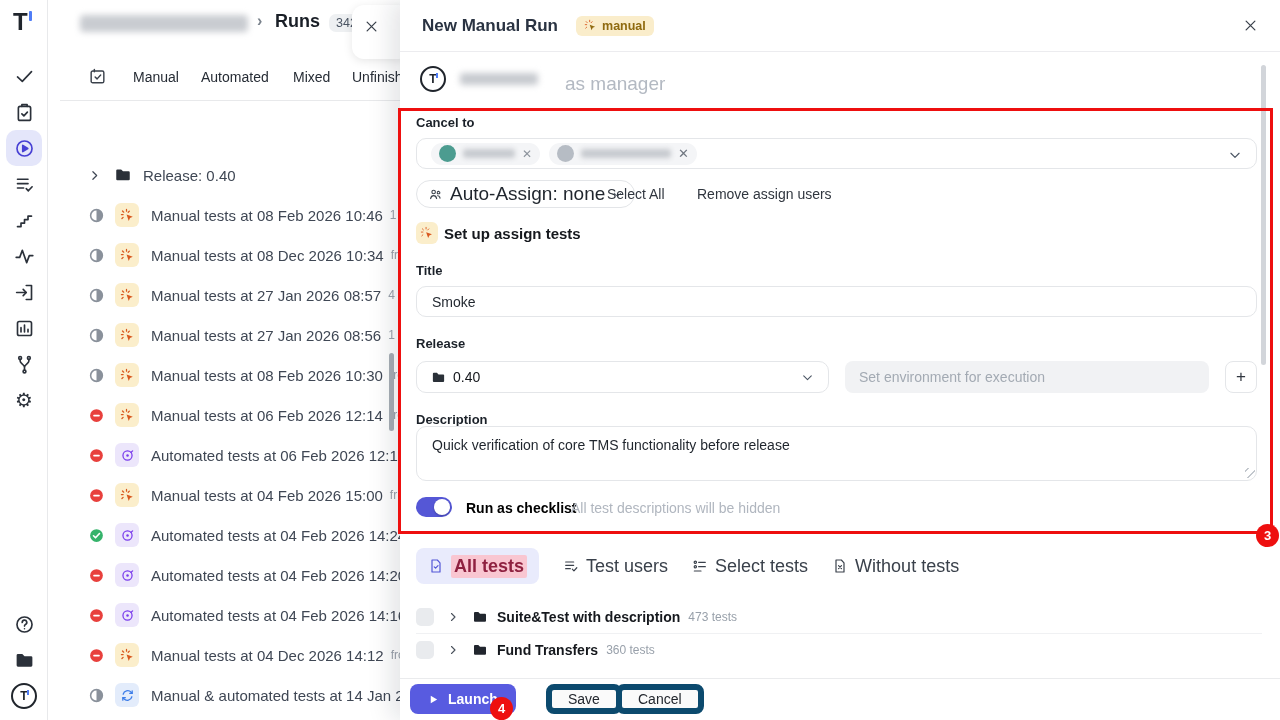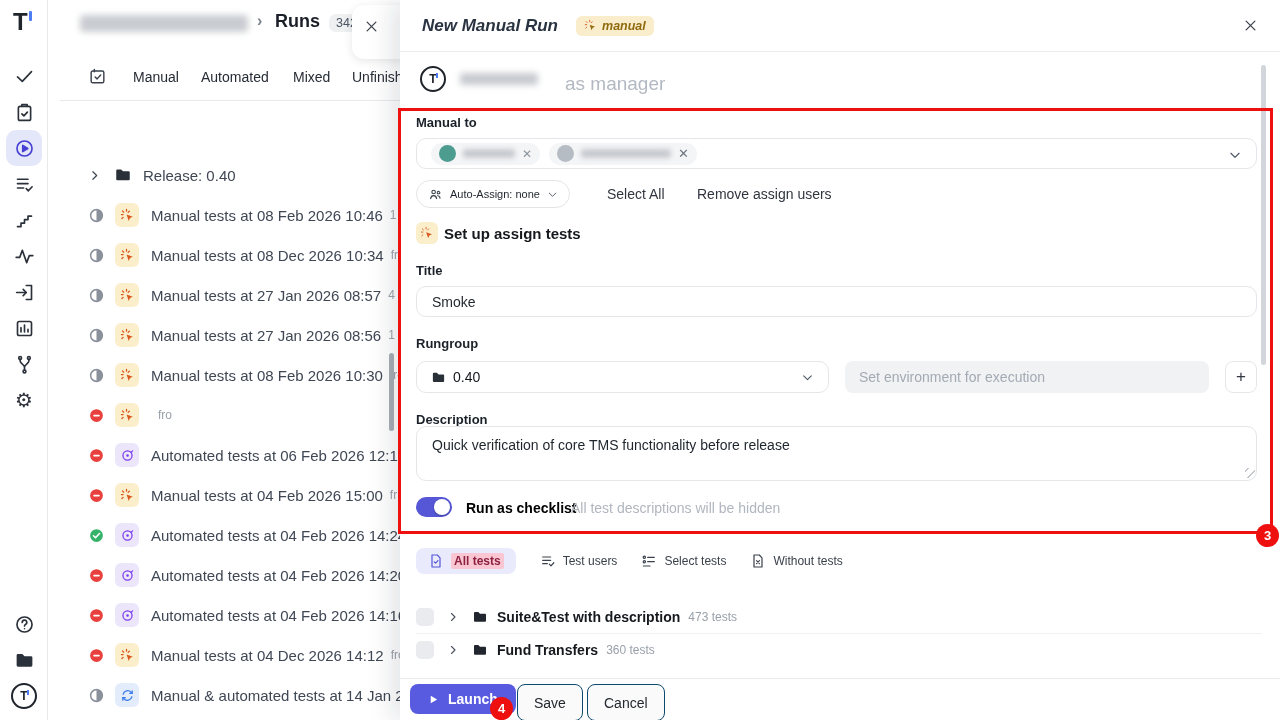--- a/index.html
+++ b/index.html
@@ -41,42 +41,42 @@
   .type-badge svg { stroke:currentColor; fill:none; stroke-width:2; stroke-linecap:round; stroke-linejoin:round; }
   .run-label { font-size:15px; color:#3f4754; }
   .run-trail { font-size:12px; color:#9aa1ab; margin-left:7px; }
   .grp-chev { color:#3f4754; margin-right:13px; }
   .grp-chev svg, .tree-chev svg { stroke:currentColor; fill:none; stroke-width:2.2; stroke-linecap:round; stroke-linejoin:round; }
   .folder-ic { color:#2a3038; margin-right:11px; }
   #list-scroll { left:389px; top:353px; width:5px; height:78px; background:#a8aeb6; border-radius:3px; z-index:6; }
 
   
   #modal { left:400px; top:0; width:880px; height:720px; background:#fff; box-shadow:-8px 0 24px rgba(15,23,42,.12); z-index:10; }
-  #modal-header { position:absolute; left:0; top:0; right:0; height:52px; display:flex; align-items:center; padding:0 22px; border-bottom:1px solid #ececef;font-style:italic; }
+  #modal-header { position:absolute; left:0; top:0; right:0; height:52px; display:flex; align-items:center; padding:0 22px; border-bottom:1px solid #ececef; }
   #modal-title { font-size:17px; font-weight:700; color:#2a3342; }
   #modal-type-badge { margin-left:18px; display:flex; align-items:center; gap:5px; background:#faedcb; border-radius:6px; padding:3px 8px; font-size:12.5px; font-weight:700; color:#8f6a0f; }
   #modal-type-badge svg { stroke:#d9581f; fill:#d9581f; stroke-width:1.6; stroke-linecap:round; }
   #modal-close { margin-left:auto; }
   #modal-close svg { stroke:#3a414b; stroke-width:2; fill:none; stroke-linecap:round; }
 
   #mgr-avatar { left:20px; top:66px; }
   #mgr-blur { left:60px; top:73px; width:78px; height:12px; background:#c7cacf; border-radius:3px; filter:blur(3px); }
   #mgr-suffix { left:165px; top:73px; font-size:19px; color:#b3b9c2; }
 
   .field-label { font-size:13px; font-weight:700; color:#1b2129; }
   #assign-label { left:16px; top:115px; }
   #assign-select { left:16px; top:138px; width:841px; height:31px; border:1px solid #e4e6e9; border-radius:10px; display:flex; align-items:center; gap:9px; padding:0 14px; background:#fff; }
   .chip { display:flex; align-items:center; gap:7px; background:#f4f5f7; border-radius:999px; padding:3px 8px; height:22px; }
   .chip .av { width:17px; height:17px; border-radius:50%; }
   .chip .blur { display:inline-block; height:9px; background:#c7cacf; border-radius:3px; filter:blur(2.5px); }
   .chip .x { font-size:12px; color:#8d949d; line-height:1; }
   #assign-chevron { position:absolute; right:14px; top:9px; }
   .chev-down svg { stroke:#4b5563; stroke-width:2; fill:none; stroke-linecap:round; stroke-linejoin:round; }
 
-  #auto-assign-btn { left:16px; top:180px; height:28px; display:flex; align-items:center; gap:7px; border:1px solid #e3e5e8; border-radius:14px; padding:0 11px; font-size:11px; color:#1f252d; background:#fff; }
+  #auto-assign-btn { left:16px; top:180px; height:28px; display:flex; align-items:center; gap:7px; border:1px solid #e3e5e8; border-radius:14px; padding:0 11px; font-size:19px; color:#1f252d; background:#fff; }
   #auto-assign-btn svg.ppl { stroke:#3a414b; fill:none; stroke-width:1.8; stroke-linecap:round; }
   #select-all { left:207px; top:186px; font-size:14px; font-weight:500; color:#30363f; }
   #remove-users { left:297px; top:186px; font-size:14px; font-weight:500; color:#30363f; }
 
   #setup-icon { left:16px; top:222px; width:22px; height:22px; background:#fbeecb; border-radius:6px; display:flex; align-items:center; justify-content:center; color:#d9581f; }
   #setup-icon svg { stroke:currentColor; fill:currentColor; stroke-width:1.5; stroke-linecap:round; }
   #setup-title { left:44px; top:225px; font-size:15px; font-weight:700; color:#15181d; }
 
   #title-label { left:16px; top:263px; }
   #title-input { left:16px; top:286px; width:841px; height:31px; border:1px solid #e4e6e9; border-radius:10px; padding:0 15px; font-size:14px; color:#1f252d; font-family:inherit; background:#fff; }
@@ -91,37 +91,37 @@
   #desc-label { left:16px; top:412px; }
   #desc-area { left:16px; top:426px; width:841px; height:55px; border:1px solid #e4e6e9; border-radius:10px; padding:10px 15px; font-size:14px; color:#1f252d; font-family:inherit; resize:none; background:#fff; }
   #desc-handle { left:845px; top:468px; width:10px; height:10px; background:repeating-linear-gradient(135deg, transparent 0 2px, #c2c7cd 2px 3.4px, transparent 3.4px 6px); }
 
   #checklist-toggle { left:16px; top:497px; width:36px; height:20px; background:#5557d6; border-radius:999px; position:absolute; }
   #checklist-toggle .knob { position:absolute; right:2px; top:2px; width:16px; height:16px; background:#fff; border-radius:50%; box-shadow:0 1px 2px rgba(0,0,0,.25); }
   #checklist-label { left:66px; top:500px; font-size:14px; font-weight:700; color:#000000; }
   #checklist-hint { left:171px; top:500px; font-size:14px; color:#b0b6bf; }
 
   #modal-tabs { left:16px; top:548px; display:flex; align-items:center; gap:24px; }
-  .mtab { display:flex; align-items:center; gap:7px; font-size:12px; color:#3a414b; height:26px; }
+  .mtab { display:flex; align-items:center; gap:7px; font-size:18px; color:#3a414b; height:36px; }
   .mtab svg { stroke:currentColor; fill:none; stroke-width:1.8; stroke-linecap:round; stroke-linejoin:round; }
   .mtab.active { background:#e9ebfc; border-radius:8px; padding:0 12px; color:#5356d6; }
   .mtab.active .mtab-label { background:#f9c6d1; color:#8f2140; font-weight:700; padding:1px 3px; border-radius:2px; }
 
   #tree { left:16px; top:601px; width:846px; }
   .tree-row { height:32px; display:flex; align-items:center; }
   .tree-cb { width:18px; height:18px; background:#e9ebee; border-radius:5px; margin-right:13px; }
   .tree-chev { color:#4a515c; margin-right:13px; }
   .tree-folder { color:#21262e; margin-right:9px; }
   .tree-name { font-size:14px; font-weight:700; color:#15181d; }
   .tree-count { font-size:12px; color:#98a0aa; margin-left:8px; }
   .tree-div { height:1px; background:#f0f1f3; margin:0; }
 
   #footer-line { left:0; top:678px; width:880px; height:1px; background:#eaebed; }
   #launch-btn { left:10px; top:684px; height:30px; padding:0 18px; background:#585be0; border:none; border-radius:8px; color:#fff; font-size:14px; font-weight:600; display:flex; align-items:center; gap:9px; font-family:inherit; }
-  #save-btn, #cancel-btn { top:684px; height:37px; padding:0 16px; background:#fafafa; border:1px solid #0c4a6e; border-radius:8px; color:#23272e; font-size:14px; font-family:inherit; display:flex; align-items:center; }
+  #save-btn, #cancel-btn { top:684px; height:30px; padding:0 16px; background:#fafafa; border:6px solid #0c4a6e; border-radius:8px; color:#23272e; font-size:14px; font-family:inherit; display:flex; align-items:center;margin-left:29px; }
   #save-btn { left:117px; }
   #cancel-btn { left:187px; }
 
   #modal-scroll { left:1261px; top:65px; width:5px; height:300px; background:#d2d5da; border-radius:3px; z-index:20; }
 
   
   #anno-box { left:398px; top:108px; width:875px; height:426px; border:3px solid #ee0f0f; z-index:30; pointer-events:none; }
   .anno-badge { width:23px; height:23px; border-radius:50%; background:#ee0f0f; color:#fff; font-size:13px; font-weight:700; display:flex; align-items:center; justify-content:center; z-index:31; }
   #anno-3 { left:1256px; top:524px; }
   #anno-4 { left:490px; top:697px; }
@@ -331,20 +331,21 @@
           <circle cx="12" cy="12" r="9" fill="#e8403c" stroke="none"></circle>
           <rect x="7.3" y="10.8" width="9.4" height="2.5" rx="1.2" fill="#fff" stroke="none"></rect>
         </svg>
       </span>
     <span class="type-badge manual">
         <svg width="15" height="15" viewBox="0 0 24 24" fill="none" stroke="currentColor" stroke-width="1.9" stroke-linecap="round" stroke-linejoin="round">
           <path fill="currentColor" stroke="none" d="M10.5 10.5l10 3.6-4.5 2-2 4.5z"></path>
           <path d="M4 4.8l1.9 1.9M10.4 2.3v2.7M2.3 10.4h2.7M15 5l-1.9 1.9M5 15l-1.9 1.9"></path>
         </svg>
       </span>
+    <span class="run-label">Manual tests at 06 Feb 2026 12:14</span>
     <span class="run-trail">fro</span>
   </div>
     <div class="run-row">
     <span class="st">
         <svg width="17" height="17" viewBox="0 0 24 24" fill="none" stroke="currentColor" stroke-width="1.9" stroke-linecap="round" stroke-linejoin="round">
           <circle cx="12" cy="12" r="9" fill="#e8403c" stroke="none"></circle>
           <rect x="7.3" y="10.8" width="9.4" height="2.5" rx="1.2" fill="#fff" stroke="none"></rect>
         </svg>
       </span>
     <span class="type-badge automated">
@@ -475,21 +476,21 @@
       <svg width="15" height="15" viewBox="0 0 24 24">
           <path d="M5 5l14 14M19 5L5 19"></path>
         </svg>
     </span>
   </header>
 
   <div id="mgr-avatar" class="abs t-circle">T<i></i></div>
   <div id="mgr-blur" class="abs"></div>
   <div id="mgr-suffix" class="abs">as manager</div>
 
-  <div id="assign-label" class="abs field-label">Manual to</div>
+  <div id="assign-label" class="abs field-label">Cancel to</div>
   <div id="assign-select" class="abs">
     <span class="chip">
       <span class="av" style="background:#4c9c90"></span>
       <span class="blur" style="width:52px"></span>
       <span class="x">✕</span>
     </span>
     <span class="chip">
       <span class="av" style="background:#b6bcc4"></span>
       <span class="blur" style="width:90px"></span>
       <span class="x" style="color:#6f7680;font-size:13px">✕</span>
@@ -522,21 +523,21 @@
     <svg width="14" height="14" viewBox="0 0 24 24">
         <path stroke="none" d="M10.5 10.5l10 3.6-4.5 2-2 4.5z"></path>
         <path fill="none" d="M4 4.8l1.9 1.9M10.4 2.3v2.7M2.3 10.4h2.7M15 5l-1.9 1.9M5 15l-1.9 1.9"></path>
       </svg>
   </div>
   <div id="setup-title" class="abs">Set up assign tests</div>
 
   <div id="title-label" class="abs field-label">Title</div>
   <input id="title-input" class="abs" value="Smoke" style="">
 
-  <div id="rungroup-label" class="abs field-label">Rungroup</div>
+  <div id="rungroup-label" class="abs field-label">Release</div>
   <div id="rungroup-select">
     <span class="folder-ic" style="margin-right:4px">
       <svg width="15" height="15" viewBox="0 0 24 24">
           <path fill="currentColor" d="M3 6a1.5 1.5 0 0 1 1.5-1.5h5L12 7h7.5A1.5 1.5 0 0 1 21 8.5v9a1.5 1.5 0 0 1-1.5 1.5h-15A1.5 1.5 0 0 1 3 17.5z"></path>
         </svg>
     </span>
     <span>0.40</span>
     <span class="chev-down">
         <svg width="13" height="13" viewBox="0 0 24 24">
           <path d="M5 9l7 7 7-7"></path>

